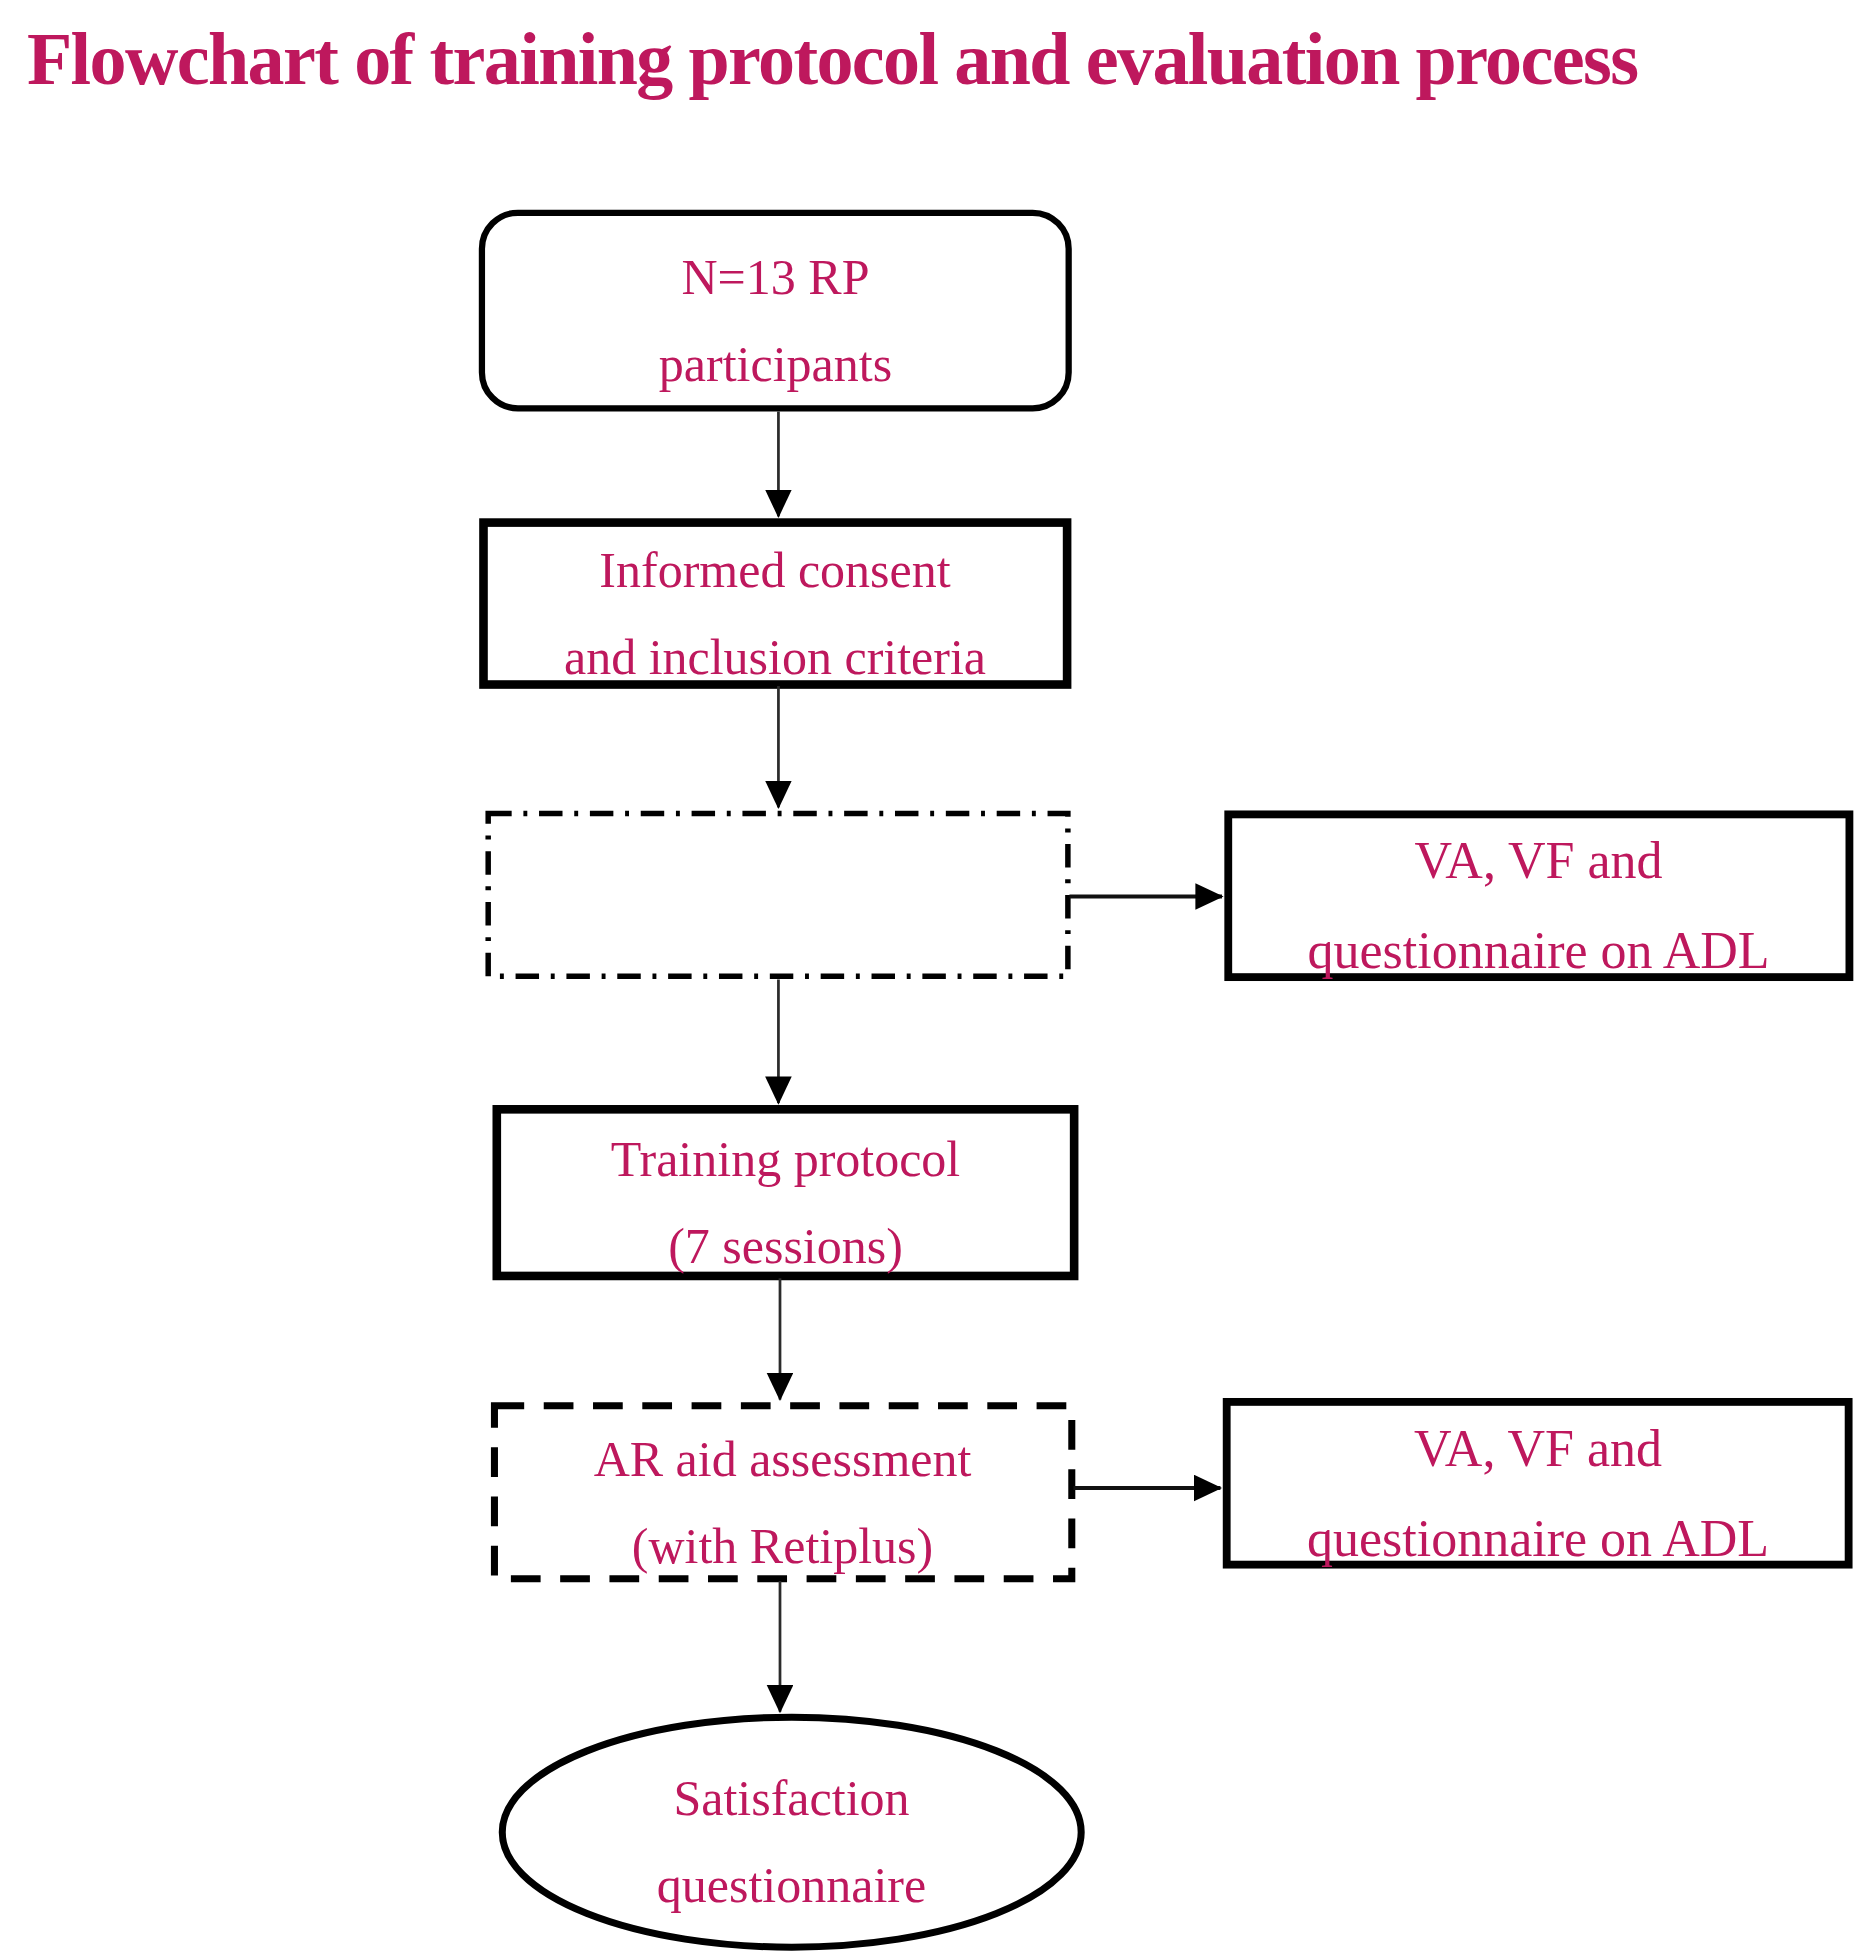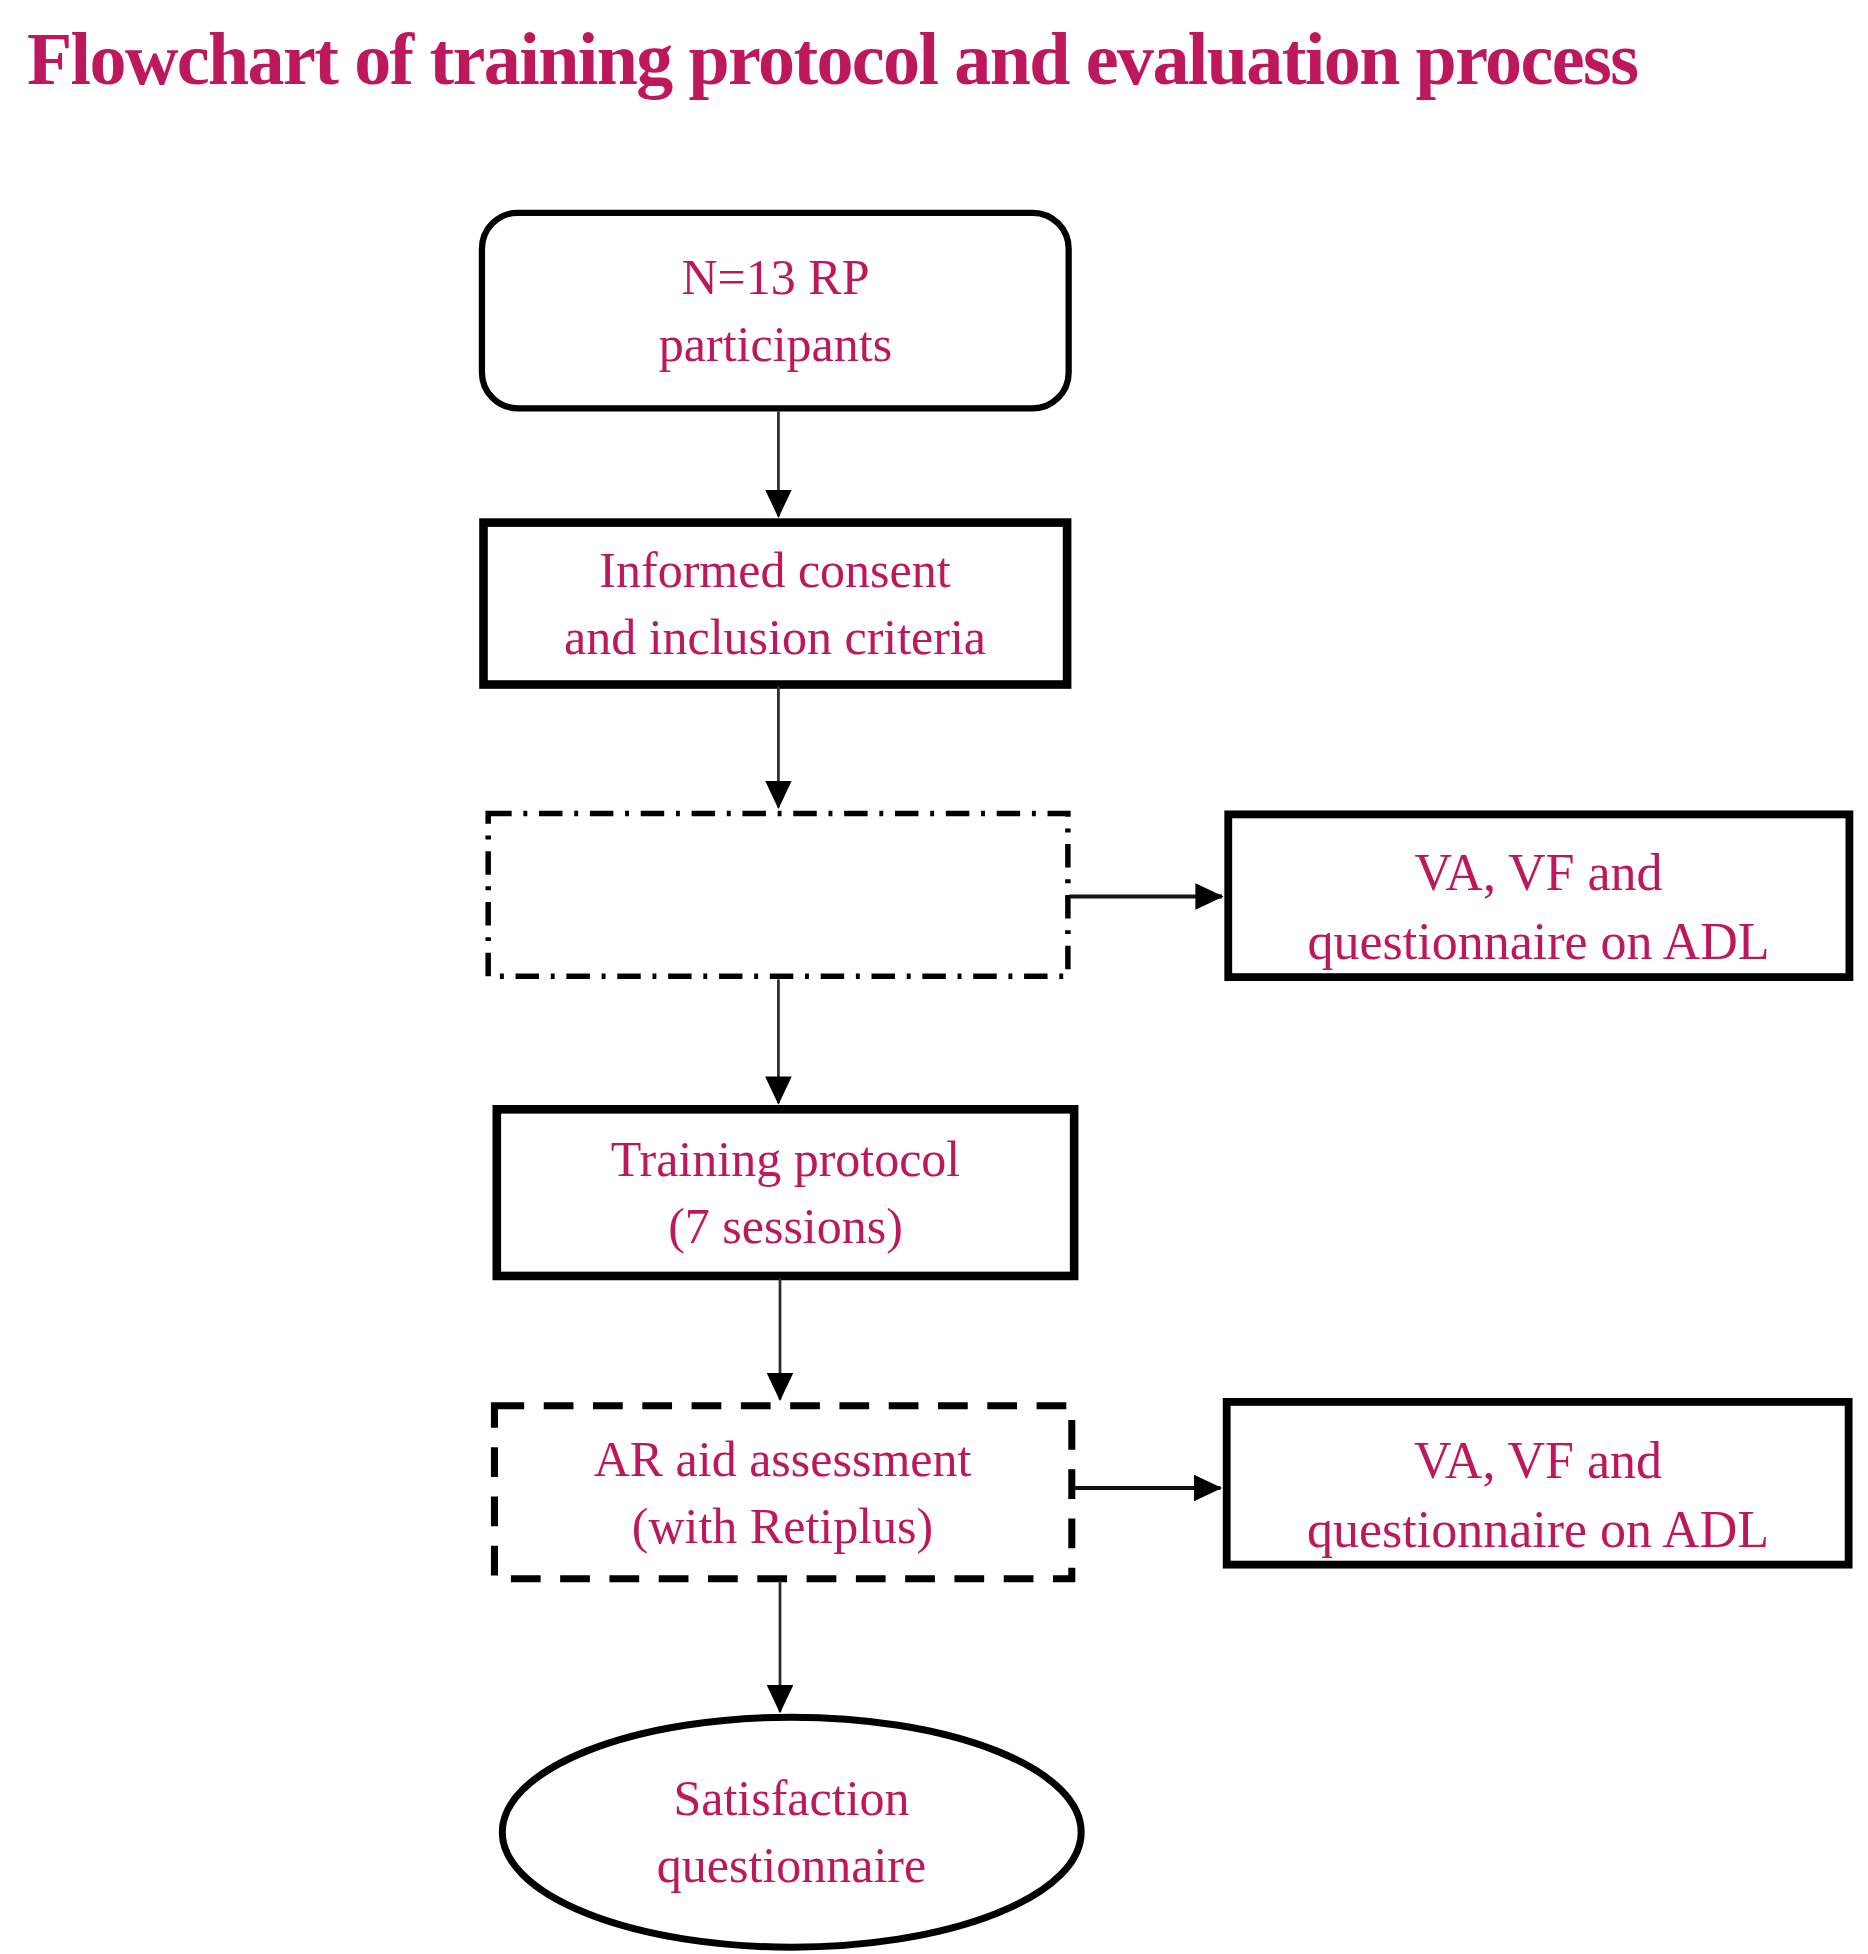--- a/index.html
+++ b/index.html
@@ -37,25 +37,25 @@
     display: flex;
     flex-direction: column;
     align-items: center;
     justify-content: center;
     text-align: center;
     font-size: 50px;
     line-height: 1.34;
   }
   .node-label.outcome {
     font-size: 52px;
-    justify-content: flex-end;
   }
   .node-label span {
     display: block;
     white-space: nowrap;
+    margin-top: 20px;
   }
 </style>
 </head>
 <body>
 
 <div id="page">
 
   <div id="figure-title">Flowchart of training protocol and evaluation process</div>
 
   <svg class="canvas" viewBox="0 0 2389 2499" xmlns="http://www.w3.org/2000/svg">

